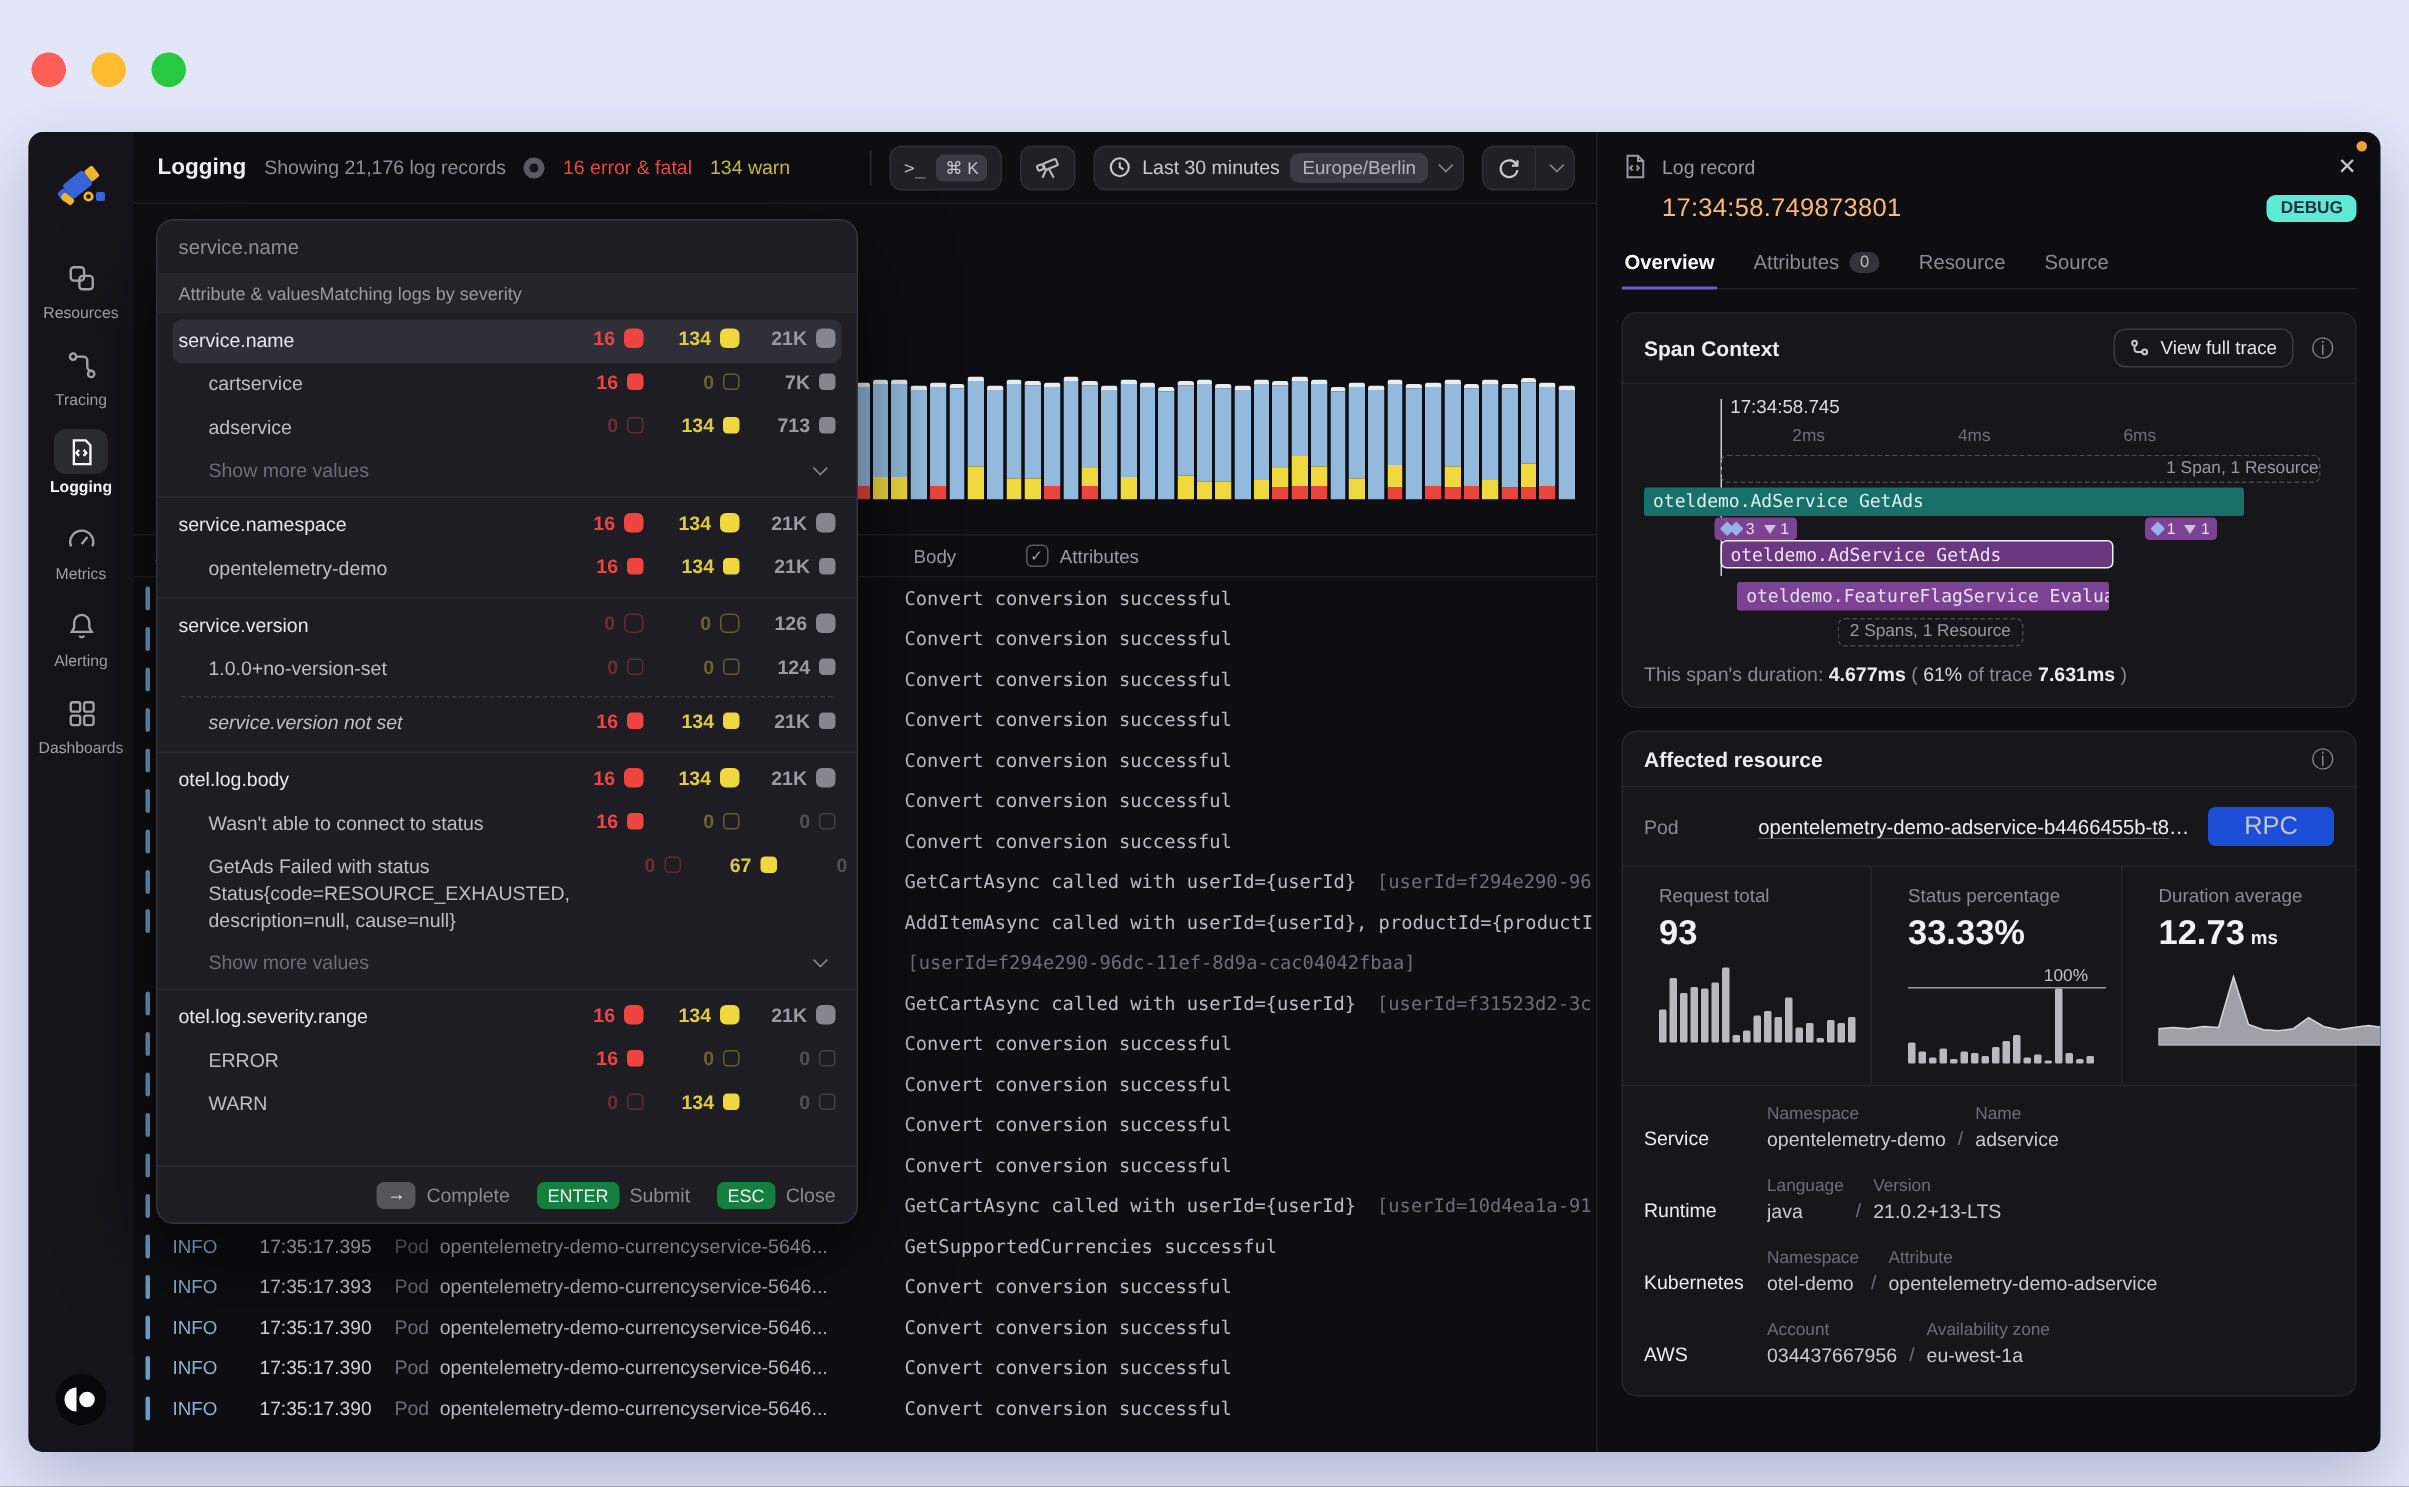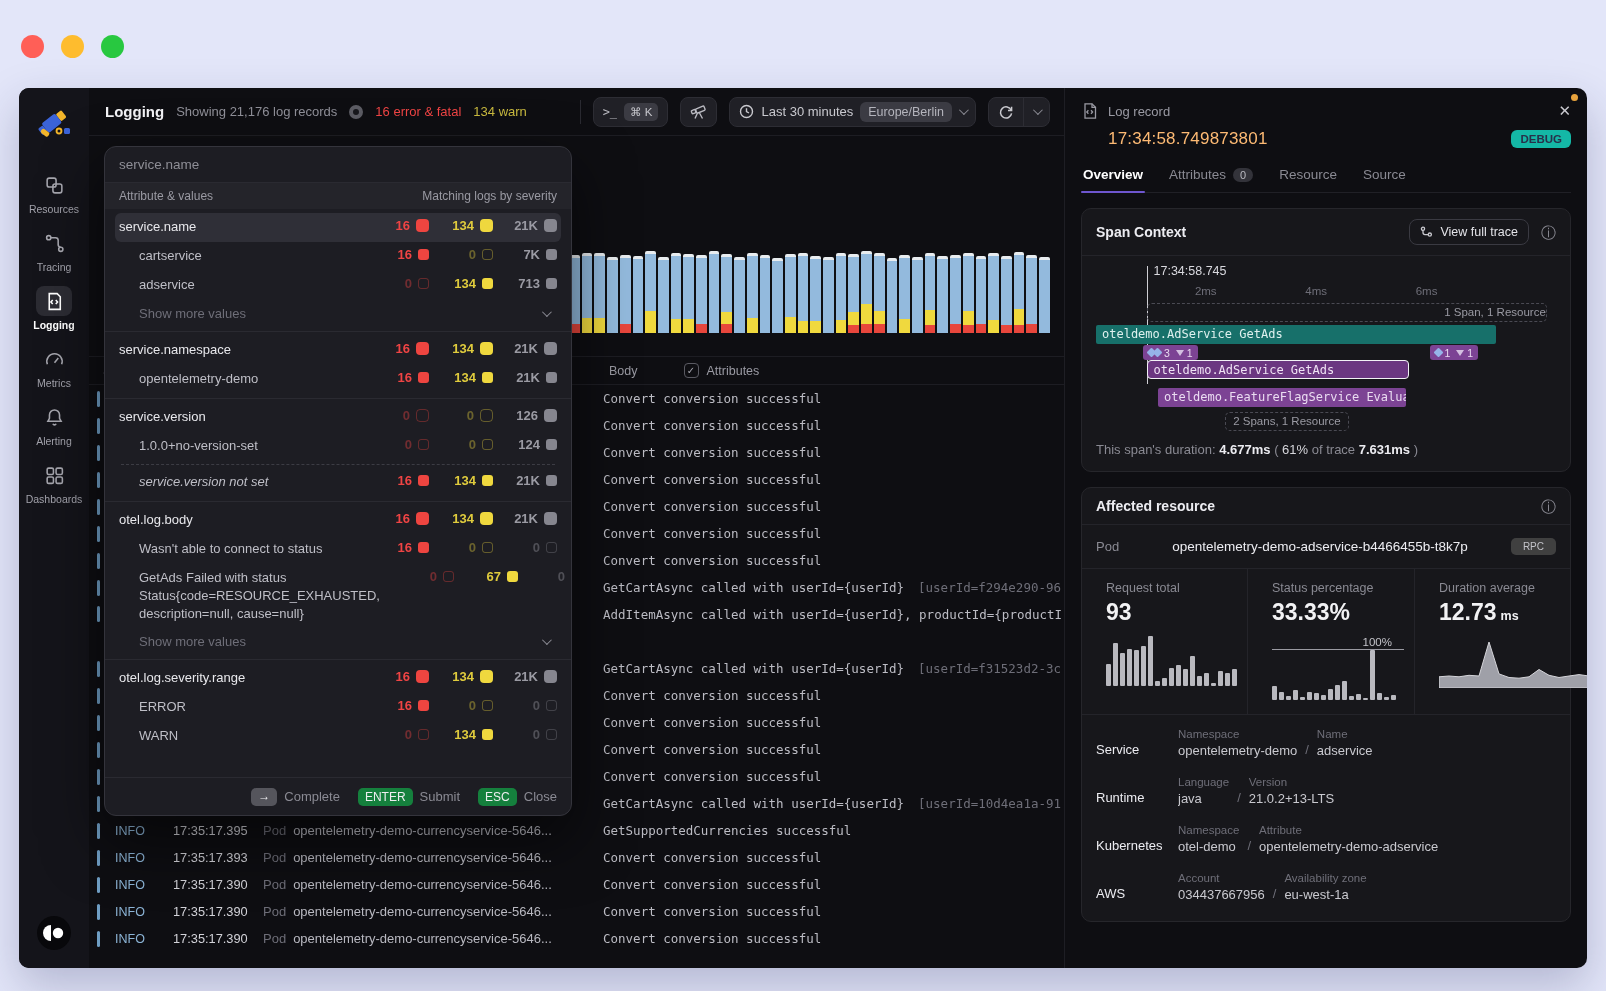--- a/index.html
+++ b/index.html
@@ -71,21 +71,21 @@
   .pod-name{color:#b9b9c1;}
   .body-cell{flex:1;min-width:0;font-family:"DejaVu Sans Mono",monospace;font-size:12.5px;white-space:nowrap;overflow:hidden;}
   .body-line{display:flex;gap:14px;white-space:nowrap;line-height:27px;}
   .body-text{color:#bcbcc4;}
   .attr-text{color:#6e6e78;}
   .attr-line{line-height:27px;padding-left:2px;}
 
   
   .dropdown{position:absolute;left:15px;top:58px;width:468px;height:670px;background:#1d1d23;border:1px solid #34343c;border-radius:12px;z-index:50;box-shadow:0 24px 60px rgba(0,0,0,.55);display:flex;flex-direction:column;overflow:hidden;}
   .f-input{background:transparent;border:none;outline:none;border-bottom:1px solid #2a2a31;padding:10px 14px;font-size:13.5px;color:#8e8e96;font-family:"Liberation Sans",sans-serif;}
-  .f-subhead{display:flex;justify-content:space-between;background:#24242a;padding:6px 14px;font-size:12px;color:#9a9aa3;}
+  .f-subhead{display:flex;justify-content:flex-start;background:#24242a;padding:6px 14px;font-size:12px;color:#9a9aa3;}
   .f-list{flex:1;overflow:hidden;}
   .fgroup{padding:4px 10px;border-top:1px solid #2a2a31;}
   .fgroup:first-child{border-top:none;}
   .frow{display:flex;align-items:flex-start;min-height:29px;padding:5px 4px;border-radius:6px;}
   .frow.selected{background:#2f2f37;}
   .flabel{flex:1;font-size:13px;line-height:18px;padding-right:10px;}
   .frow.attr .flabel{color:#e8e8ec;}
   .frow.value .flabel,.frow.not-set .flabel{color:#bfbfc7;padding-left:20px;}
   .frow.not-set .flabel{font-style:italic;}
   .dash-divider{border-top:1px dashed #3c3c44;margin:3px 6px;}
@@ -107,21 +107,21 @@
   .hint{display:flex;align-items:center;gap:7px;}
   .key{background:#15803d;color:#eeeef1;border-radius:5px;padding:2px 7px;font-size:12px;font-weight:400;}
   .key-round{background:#55555c;font-weight:400;padding:1px 7px 3px;}
 
   
   .drawer{width:523px;flex-shrink:0;border-left:1px solid #1e1e24;padding:14px 16px;display:flex;flex-direction:column;overflow:hidden;}
   .drawer-head{display:flex;align-items:center;gap:9px;color:#9a9aa3;font-size:13px;}
   .close-x{margin-left:auto;color:#c9c9cf;font-size:15px;}
   .ts-row{display:flex;align-items:center;margin-top:9px;padding-left:27px;}
   .ts{font-size:17px;font-weight:400;color:#fdba74;letter-spacing:.2px;}
-  .debug-badge{margin-left:auto;background:#14b8a6;color:#27304a;font-size:11.5px;font-weight:700;border-radius:6px;padding:3px 9px;}
+  .debug-badge{margin-left:auto;background:#5eead4;color:#27304a;font-size:11.5px;font-weight:700;border-radius:6px;padding:3px 9px;}
   .tabs{display:flex;gap:22px;margin-top:18px;border-bottom:1px solid #202026;}
   .tab{display:flex;align-items:center;gap:7px;font-size:13.5px;color:#8a8a93;padding:0 2px 10px;position:relative;}
   .tab.active{color:#fff;font-weight:700;}
   .tab.active::after{content:"";position:absolute;left:0;right:0;bottom:-1px;height:2px;background:#6e56cf;border-radius:2px;}
   .tab-badge{background:#33333a;color:#b9b9c0;font-size:11px;border-radius:999px;padding:1px 7px;font-weight:400;}
   .card{background:#17171b;border:1px solid #26262b;border-radius:10px;margin-top:15px;}
   .card-head{display:flex;align-items:center;padding:10px 14px;border-bottom:1px solid #24242a;}
   .card-title{font-size:14px;font-weight:700;color:#ececf1;}
   .card-head .right{margin-left:auto;display:flex;align-items:center;gap:12px;}
   .trace-btn{display:flex;align-items:center;gap:7px;border:1px solid #3a3a42;border-radius:8px;padding:5px 10px;font-size:12.5px;color:#e3e3e8;background:transparent;}
@@ -143,21 +143,21 @@
   .wf-badge.right{left:72.5%;}
   .diamond{width:7px;height:7px;background:#96b3e8;transform:rotate(45deg);border-radius:1px;display:inline-block;}
   .diamond.d2{margin-left:-4px;}
   .tri{width:0;height:0;border-left:4.5px solid transparent;border-right:4.5px solid transparent;border-top:6px solid #d3bfe0;display:inline-block;margin-left:3px;}
   .duration-line{padding:6px 14px 14px;font-size:13px;color:#8a8a93;}
   .duration-line b{color:#ececf1;font-weight:700;}
   .duration-line .pct{color:#d6d6db;}
   .pod-row{display:flex;align-items:center;gap:9px;padding:13px 14px;font-size:13px;}
   .pod-row .plabel{color:#8a8a93;}
   .pod-link{color:#ececf1;font-size:13.5px;text-decoration:underline;text-underline-offset:3px;white-space:nowrap;overflow:hidden;text-overflow:ellipsis;margin-left:44px;}
-  .rpc-chip{margin-left:auto;background:#404040;color:#c3c3c9;font-size:10px;border-radius:5px;padding:3px 12px;}
+  .rpc-chip{margin-left:auto;background:#1d4ed8;color:#c3c3c9;font-size:17px;border-radius:5px;padding:3px 24px;}
   .stats{display:grid;grid-template-columns:1fr 1fr 1.06fr;border-top:1px solid #24242a;border-bottom:1px solid #24242a;}
   .stat{padding:12px 10px 14px 24px;}
   .stat+.stat{border-left:1px solid #24242a;}
   .stat-label{font-size:12.5px;color:#8a8a93;}
   .stat-value{font-size:23px;font-weight:700;color:#f2f2f4;margin:4px 0 10px;}
   .stat-value .unit{font-size:12.5px;font-weight:700;margin-left:4px;}
   .spark{height:50px;display:flex;align-items:flex-end;gap:2px;}
   .sbar{width:5px;border-radius:1px;background:#b9b9bf;}
   .espark-wrap{width:132px;}
   .limit-label{text-align:right;font-size:11.5px;color:#c2c2c8;padding-right:12px;margin-bottom:1px;}
@@ -646,20 +646,21 @@
           </div>
           <div class="lrow tall">
             <span class="sev-bar"></span>
             <span class="sev-cell"></span>
             <span class="time-cell"></span>
             <span class="res-cell"></span>
             <span class="body-cell">
               <div class="body-line">
                 <span class="body-text">AddItemAsync called with userId={userId}, productId={productI</span>
               </div>
+              <div class="attr-text attr-line">[userId=f294e290-96dc-11ef-8d9a-cac04042fbaa]</div>
             </span>
           </div>
           <div class="lrow">
             <span class="sev-bar"></span>
             <span class="sev-cell"></span>
             <span class="time-cell"></span>
             <span class="res-cell"></span>
             <span class="body-cell">
               <div class="body-line">
                 <span class="body-text">GetCartAsync called with userId={userId}</span>

